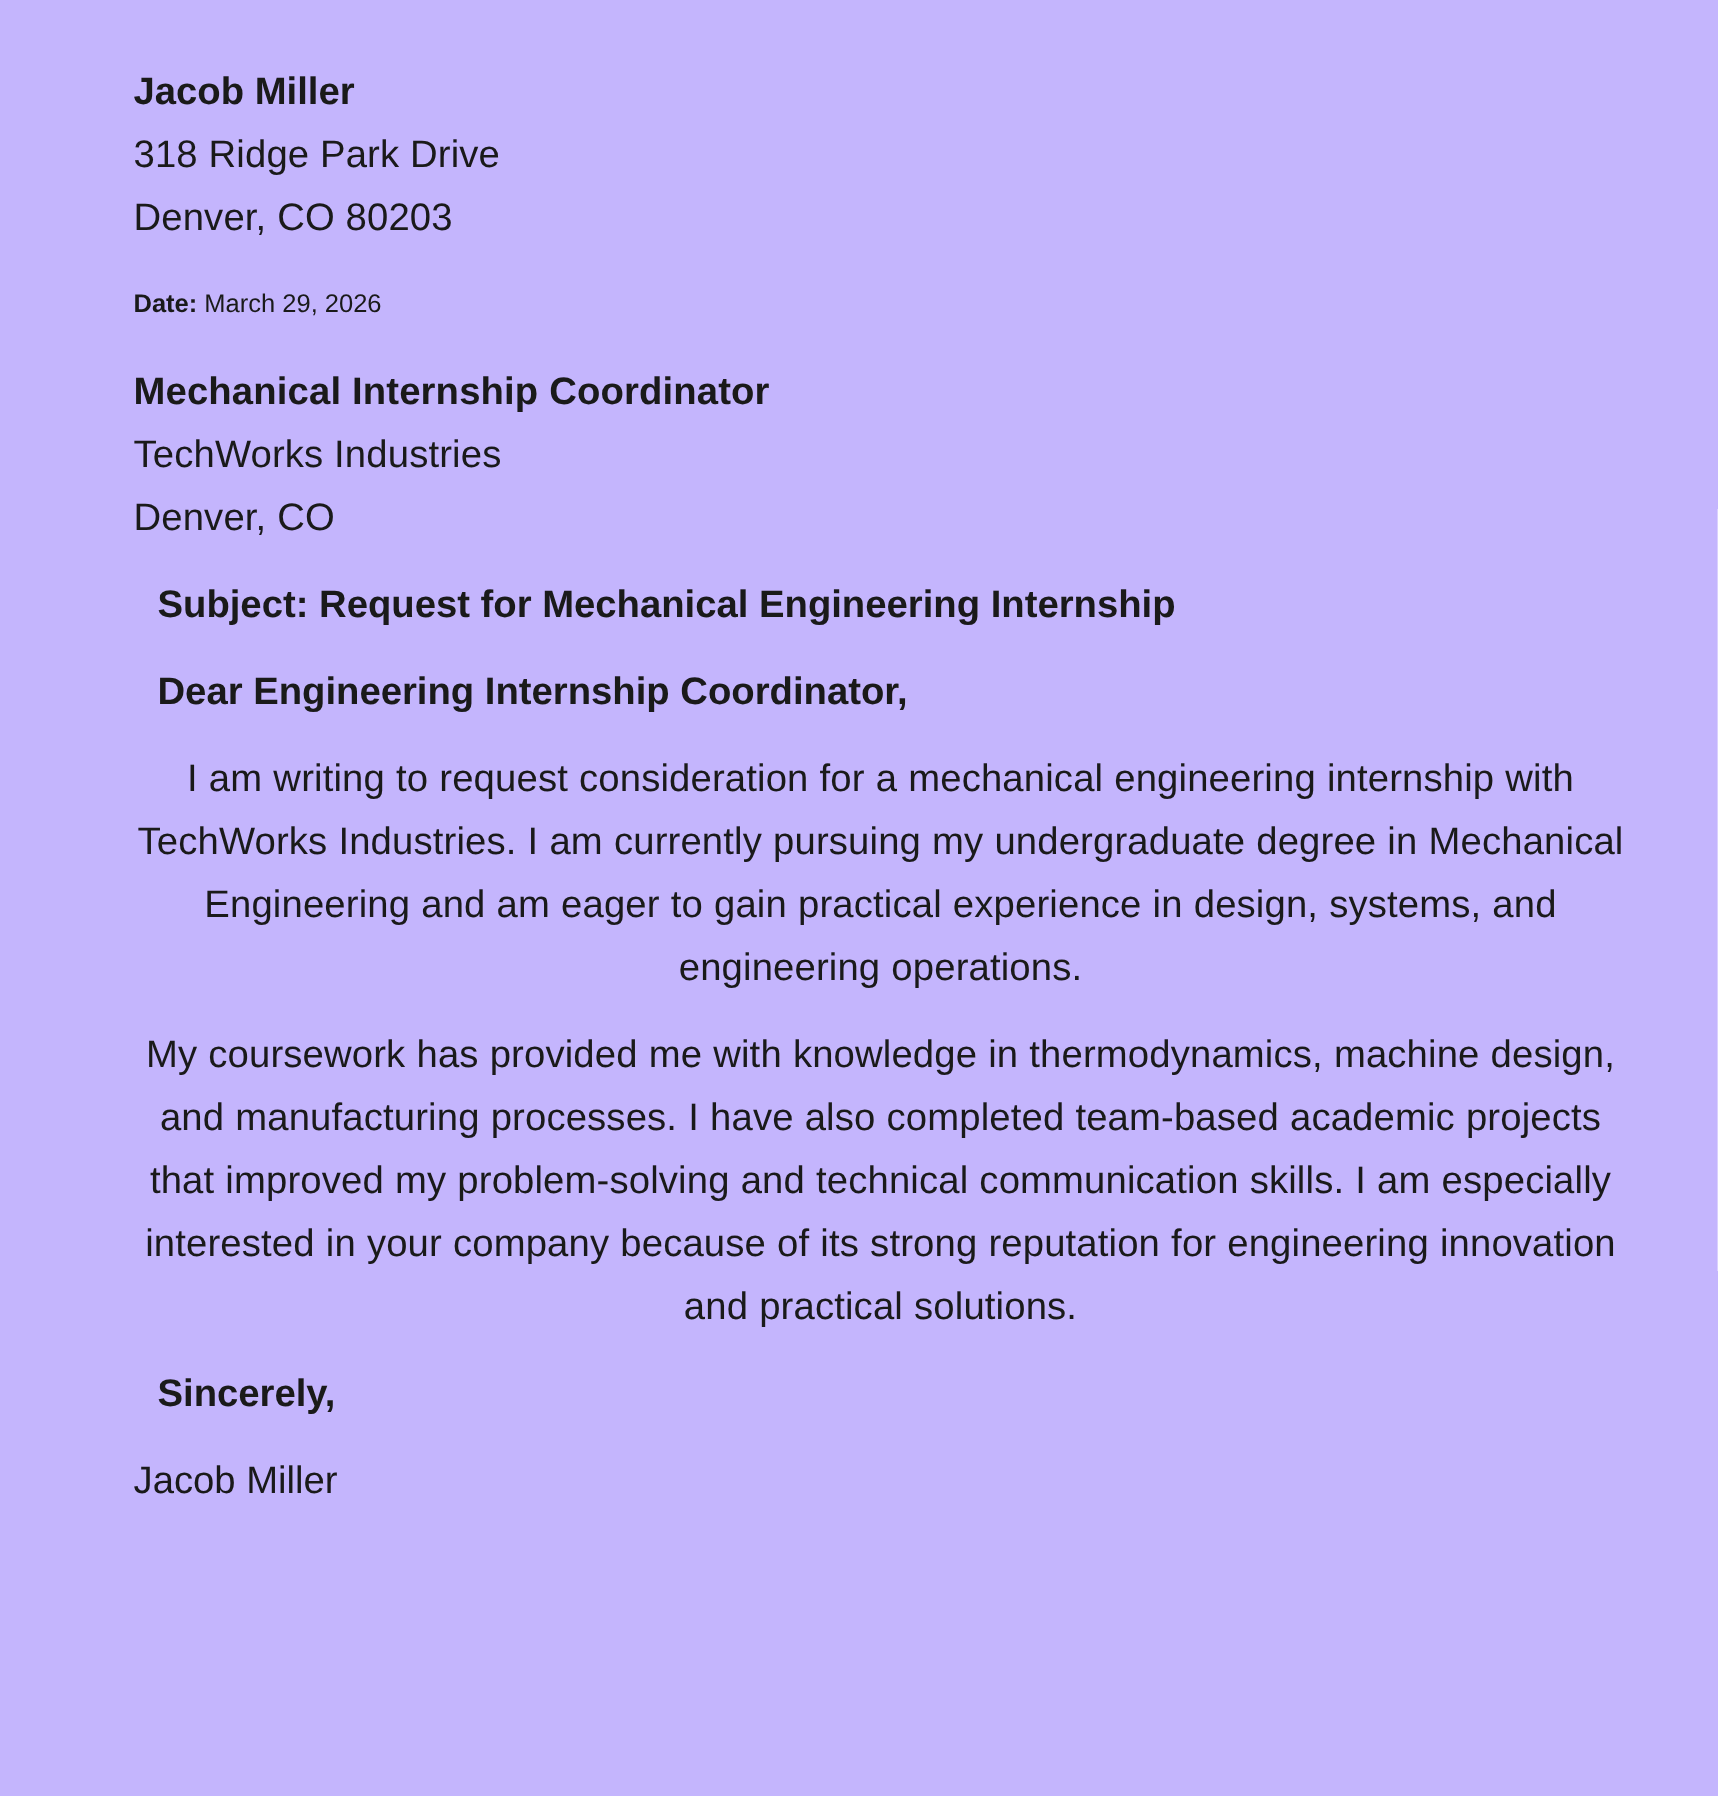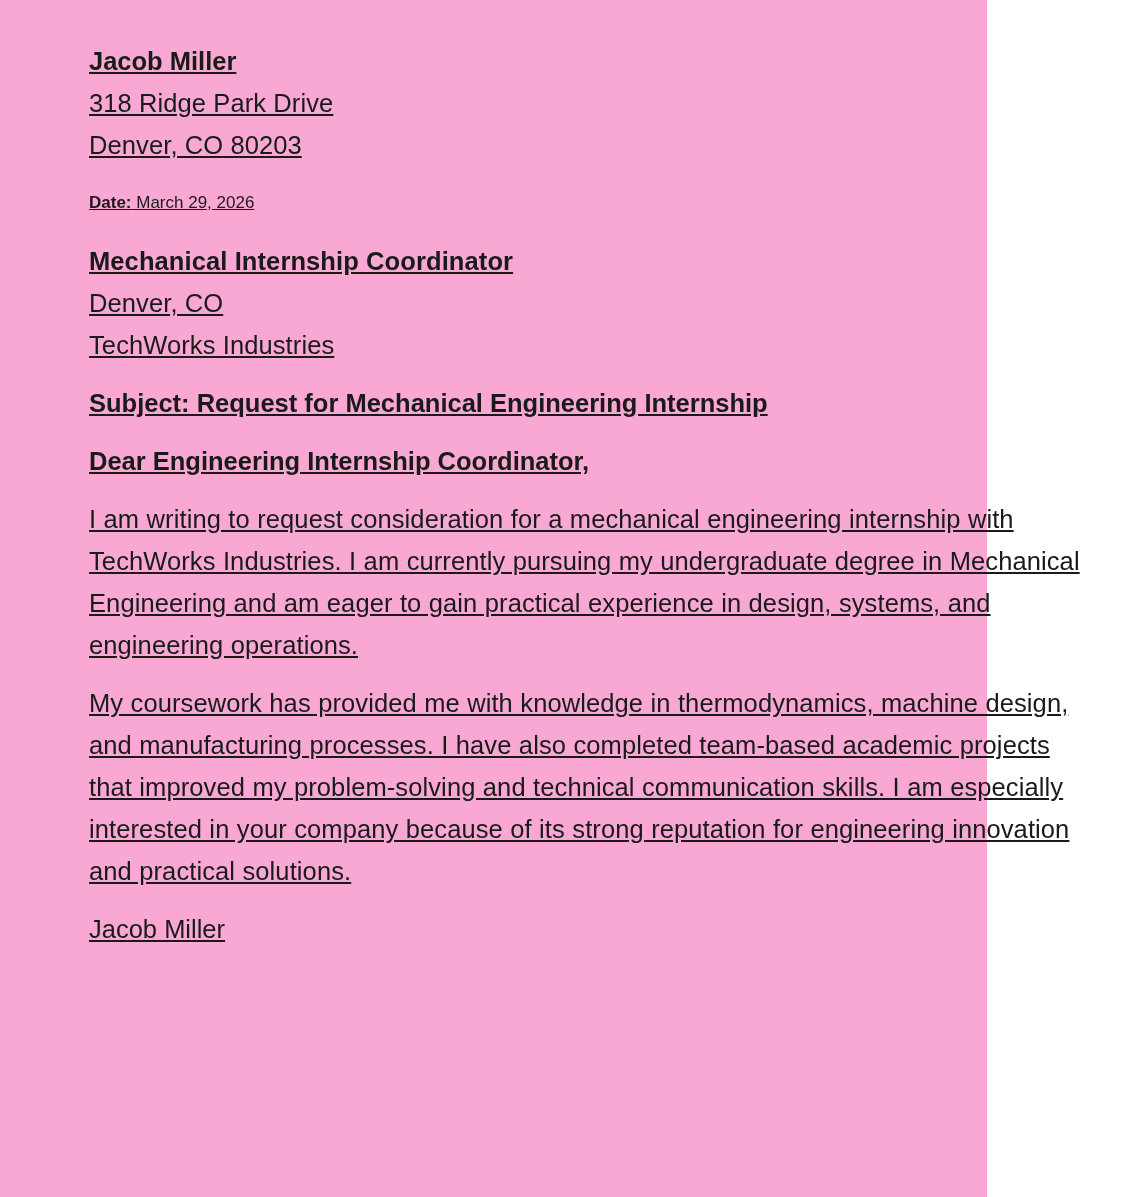--- a/index.html
+++ b/index.html
@@ -11,25 +11,24 @@
   body {
     width: 1145px;
     height: 1197px;
     font-family: "Liberation Sans", sans-serif;
     color: #1a1a1a;
     -webkit-font-smoothing: antialiased;
   }
 
   .page {
     box-sizing: border-box;
-    width: 987px;
+    width: 1145px;
     min-height: 1197px;
-    background: #f9a8d4;
+    background: #c4b5fd;
     padding: 40px 60px 20px 89px;
-    text-decoration: underline;
   }
 
   .letter {
     width: 996px;
   }
 
   
   .block {
     margin: 0 0 16px 0;
   }
@@ -66,30 +65,30 @@
   }
   .date-line .value {
     font-weight: 400;
   }
 
   
   .emphasis-line {
     font-size: 25.5px;
     line-height: 42px;
     font-weight: 700;
-    margin: 0;
+    margin: 16px;
   }
 
   
   .paragraph {
     font-size: 25.5px;
     line-height: 42px;
     font-weight: 400;
     margin: 0 0 16px 0;
-    text-align: left;
+    text-align: center;
     letter-spacing: 0.1px;
     word-spacing: 0.2px;
   }
 
   .signature-name {
     font-size: 25.5px;
     line-height: 42px;
     font-weight: 400;
     margin: 0;
   }
@@ -105,35 +104,36 @@
       <div class="line">318 Ridge Park Drive</div>
       <div class="line">Denver, CO 80203</div>
     </div>
 
     <div class="block">
       <div class="date-line"><span class="label">Date:</span><span class="value"> March 29, 2026</span></div>
     </div>
 
     <div class="block">
       <div class="line bold">Mechanical Internship Coordinator</div>
+      <div class="line">TechWorks Industries</div>
       <div class="line">Denver, CO</div>
-      <div class="line">TechWorks Industries</div>
     </div>
 
     <div class="block">
       <div class="emphasis-line">Subject: Request for Mechanical Engineering Internship</div>
     </div>
 
     <div class="block">
       <div class="emphasis-line">Dear Engineering Internship Coordinator,</div>
     </div>
 
     <div>
       <p class="paragraph">I am writing to request consideration for a mechanical engineering internship with TechWorks Industries. I am currently pursuing my undergraduate degree in Mechanical Engineering and am eager to gain practical experience in design, systems, and engineering operations.</p>
       <p class="paragraph">My coursework has provided me with knowledge in thermodynamics, machine design, and manufacturing processes. I have also completed team-based academic projects that improved my problem-solving and technical communication skills. I am especially interested in your company because of its strong reputation for engineering innovation and practical solutions.</p>
     </div>
 
     <div class="block">
+      <div class="emphasis-line">Sincerely,</div>
       <div class="signature-name">Jacob Miller</div>
     </div>
 
   </div>
 </div>
 
 </body></html>

